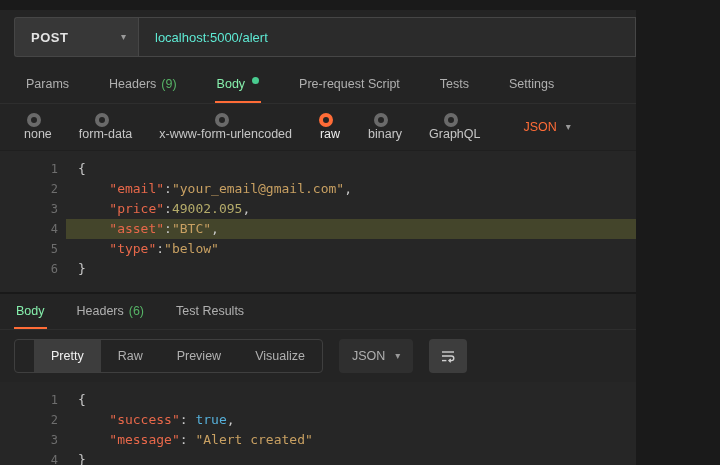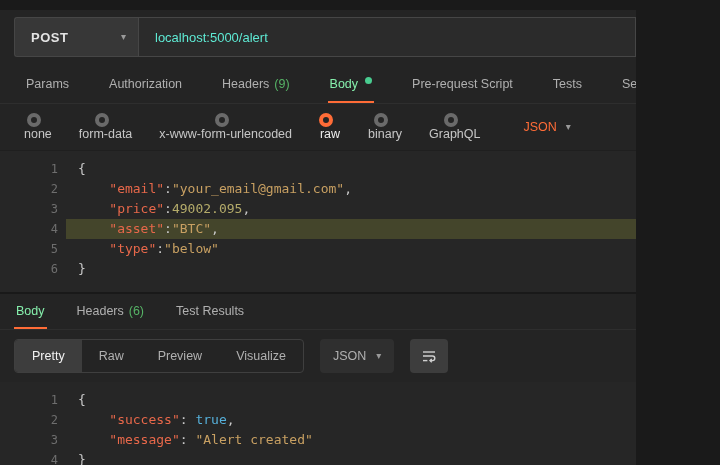--- a/index.html
+++ b/index.html
@@ -56,21 +56,21 @@
   .tk-n{color:var(--token-number,#b4ab6a);}
   .tk-b{color:var(--token-boolean,#56b0da);}
 
   .section-divider{height:2px;background:#191919;flex:none;}
 
   
   .resp-tabs{display:flex;align-items:stretch;height:36px;padding-left:14px;
     border-bottom:1px solid #2e2e2e;flex:none;}
   .resp-tabs .tab{margin-right:28px;}
   .resp-toolbar{display:flex;align-items:center;padding:9px 0 9px 14px;flex:none;}
-  .view-group{display:flex;border:1px solid #3f3f3f;border-radius:4px;overflow:hidden;height:34px;}
+  .view-group{display:flex;border:1px solid #3f3f3f;border-radius:4px;overflow:hidden;height:34px;padding-left:19px;}
   .segment{display:flex;align-items:center;padding:0 17px;font-size:12.5px;color:#b0b0b0;white-space:nowrap;}
   .segment.active{background:#3d3d3d;color:#f2f2f2;}
   .resp-lang{display:flex;align-items:center;margin-left:16px;height:34px;padding:0 13px;
     border-radius:4px;background:#2f2f2f;}
   .resp-lang .lang{font-size:12.5px;margin-right:10px;}
   .wrap-btn{margin-left:16px;width:38px;height:34px;border-radius:4px;background:#3d3d3d;
     display:flex;align-items:center;justify-content:center;flex:none;}
 </style>
 </head>
 <body>
@@ -86,23 +86,20 @@
     <div class="url-input">
       <span>localhost:5000/alert</span>
     </div>
   </div>
 
   <div class="tabs-row">
     <div class="tab">
       <span>Params</span>
     </div>
     <div class="tab">
-      <span>Authorization</span>
-    </div>
-    <div class="tab">
       <span>Headers</span>
       <span class="count">(9)</span>
     </div>
     <div class="tab active">
       <span>Body</span>
       <span class="dot"></span>
     </div>
     <div class="tab">
       <span>Pre-request Script</span>
     </div>

